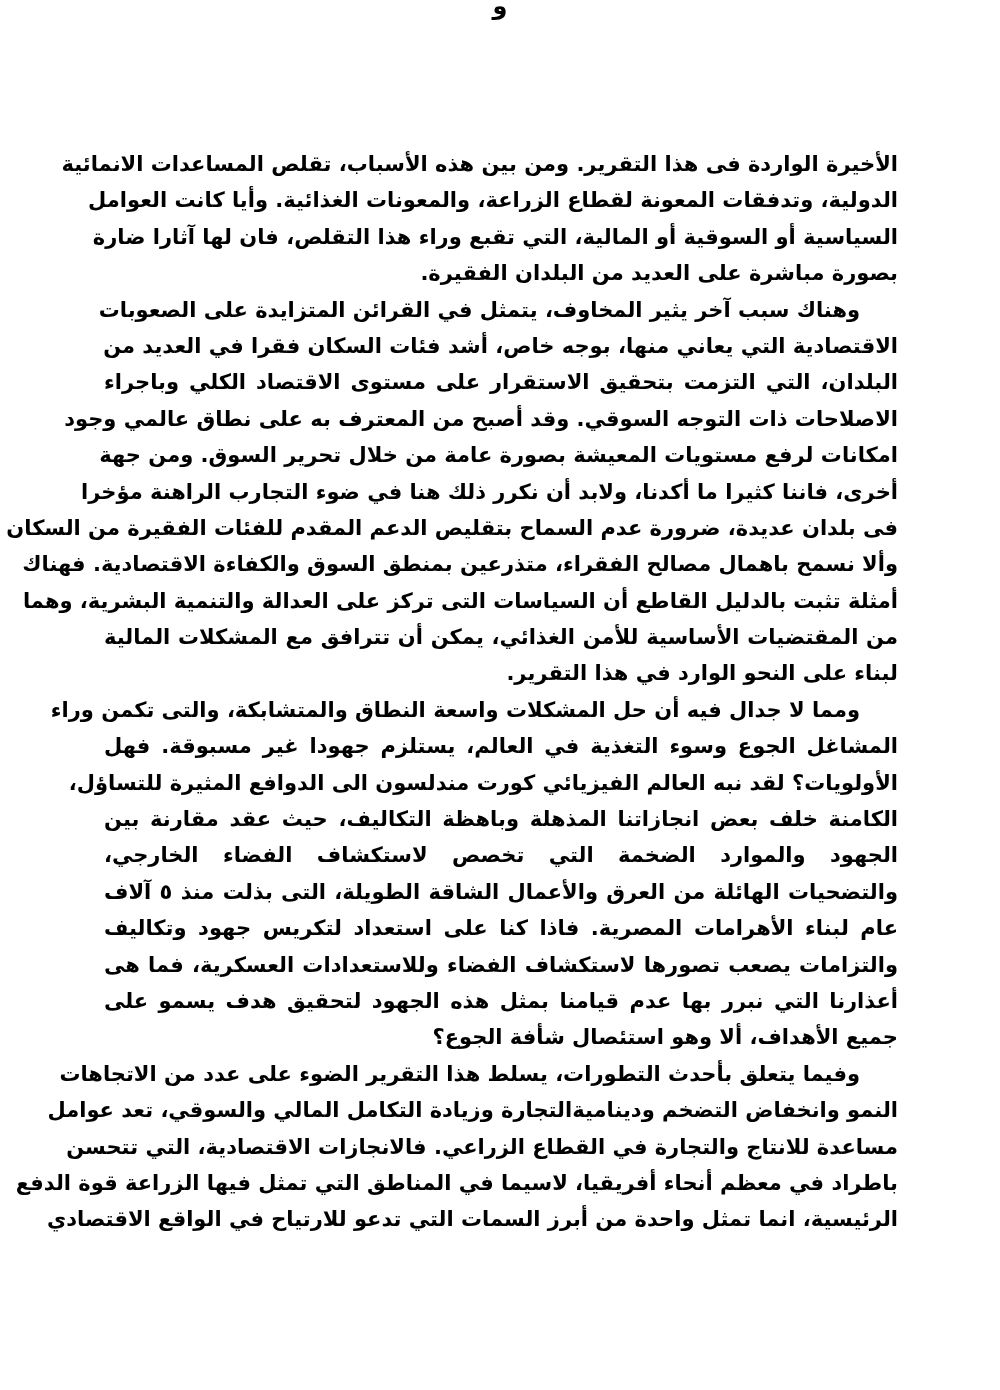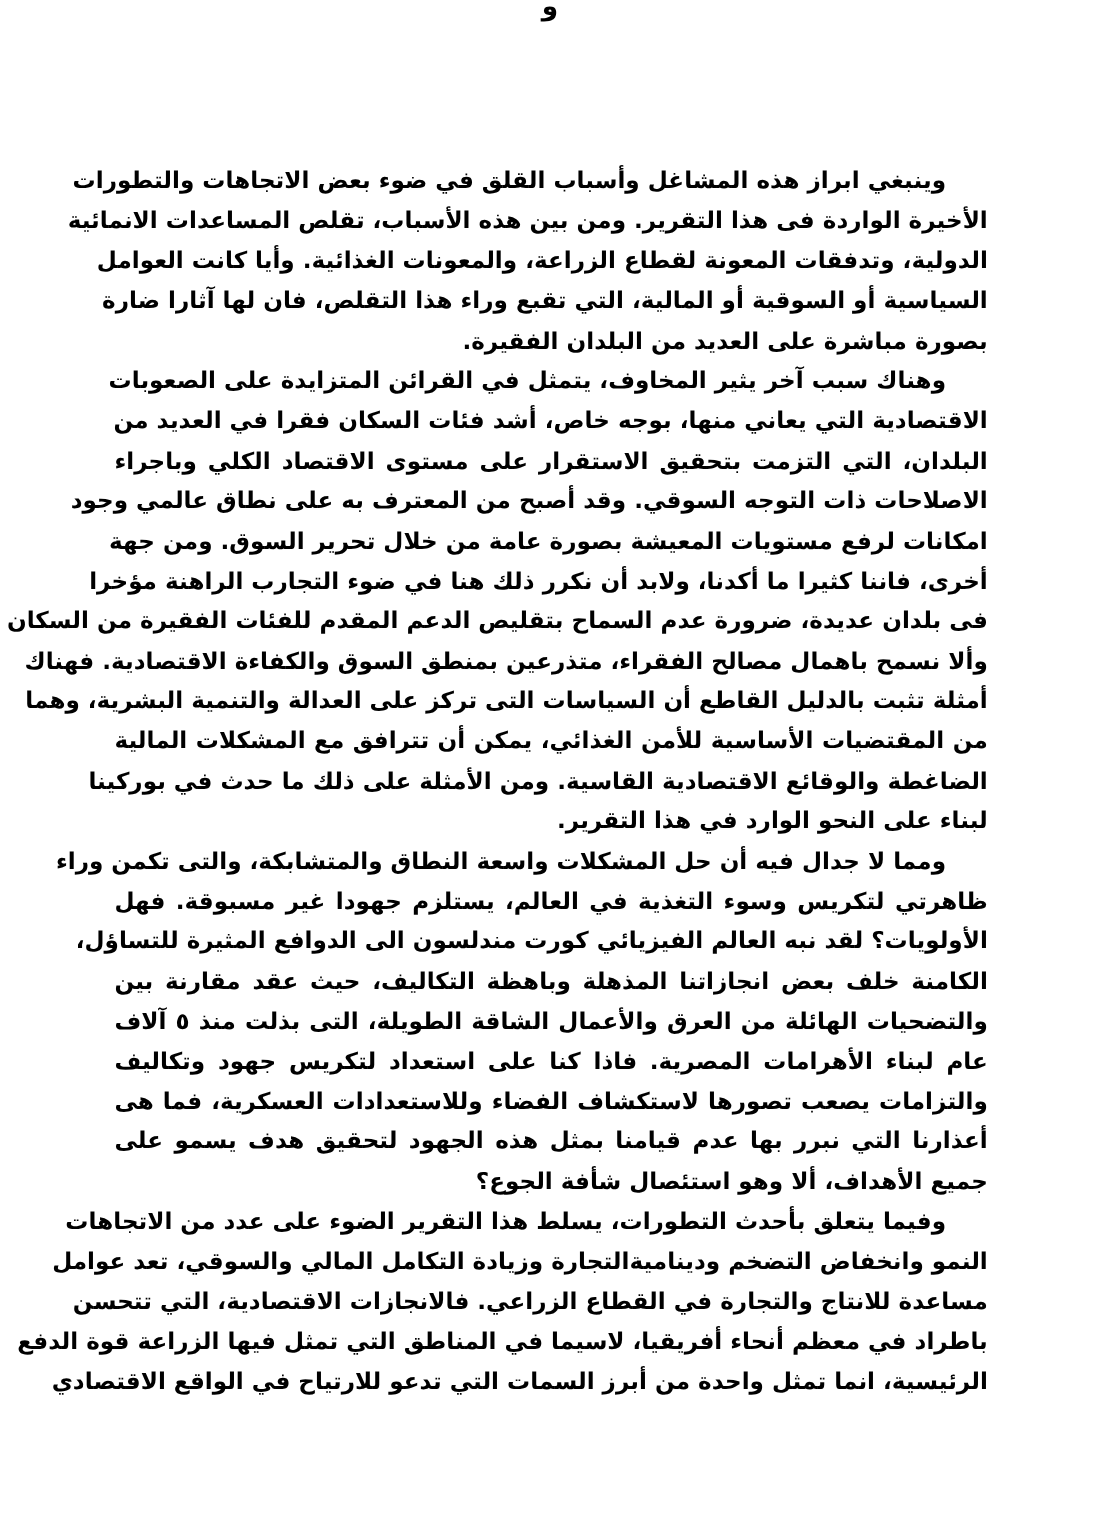--- a/index.html
+++ b/index.html
@@ -24,47 +24,46 @@
   .line.last { text-align-last: right; }
 </style>
 </head>
 <body>
 
 <div class="page-number">و</div>
 
 <div class="body-text">
 
   <div>
-    <span class="line first">وينبغي ابراز هذه المشاغل وأسباب القلق في ضوء بعض الاتجاهات والتطورات</span>
     <span class="line">الأخيرة الواردة فى هذا التقرير. ومن بين هذه الأسباب، تقلص المساعدات الانمائية</span>
     <span class="line">الدولية، وتدفقات المعونة لقطاع الزراعة، والمعونات الغذائية. وأيا كانت العوامل</span>
     <span class="line">السياسية أو السوقية أو المالية، التي تقبع وراء هذا التقلص، فان لها آثارا ضارة</span>
     <span class="line last">بصورة مباشرة على العديد من البلدان الفقيرة.</span>
   </div>
 
   <div>
     <span class="line first">وهناك سبب آخر يثير المخاوف، يتمثل في القرائن المتزايدة على الصعوبات</span>
     <span class="line">الاقتصادية التي يعاني منها، بوجه خاص، أشد فئات السكان فقرا في العديد من</span>
     <span class="line">البلدان، التي التزمت بتحقيق الاستقرار على مستوى الاقتصاد الكلي وباجراء</span>
     <span class="line">الاصلاحات ذات التوجه السوقي. وقد أصبح من المعترف به على نطاق عالمي وجود</span>
     <span class="line">امكانات لرفع مستويات المعيشة بصورة عامة من خلال تحرير السوق. ومن جهة</span>
     <span class="line">أخرى، فاننا كثيرا ما أكدنا، ولابد أن نكرر ذلك هنا في ضوء التجارب الراهنة مؤخرا</span>
     <span class="line">فى بلدان عديدة، ضرورة عدم السماح بتقليص الدعم المقدم للفئات الفقيرة من السكان</span>
     <span class="line">وألا نسمح باهمال مصالح الفقراء، متذرعين بمنطق السوق والكفاءة الاقتصادية. فهناك</span>
     <span class="line">أمثلة تثبت بالدليل القاطع أن السياسات التى تركز على العدالة والتنمية البشرية، وهما</span>
     <span class="line">من المقتضيات الأساسية للأمن الغذائي، يمكن أن تترافق مع المشكلات المالية</span>
-    <span class="line">الضاغطة والوقائع الاقتصادية القاسية. ومن الأمثلة على ذلك ما حدث في بوركينا</span>
     <span class="line last">لبناء على النحو الوارد في هذا التقرير.</span>
   </div>
 
   <div>
     <span class="line first">ومما لا جدال فيه أن حل المشكلات واسعة النطاق والمتشابكة، والتى تكمن وراء</span>
-    <span class="line">ظاهرتي لتكريس وسوء التغذية في العالم، يستلزم جهودا غير مسبوقة. فهل</span>
+    <span class="line">المشاغل الجوع وسوء التغذية في العالم، يستلزم جهودا غير مسبوقة. فهل</span>
     <span class="line">الأولويات؟ لقد نبه العالم الفيزيائي كورت مندلسون الى الدوافع المثيرة للتساؤل،</span>
     <span class="line">الكامنة خلف بعض انجازاتنا المذهلة وباهظة التكاليف، حيث عقد مقارنة بين</span>
+    <span class="line">الجهود والموارد الضخمة التي تخصص لاستكشاف الفضاء الخارجي،</span>
     <span class="line">والتضحيات الهائلة من العرق والأعمال الشاقة الطويلة، التى بذلت منذ ٥ آلاف</span>
     <span class="line">عام لبناء الأهرامات المصرية. فاذا كنا على استعداد لتكريس جهود وتكاليف</span>
     <span class="line">والتزامات يصعب تصورها لاستكشاف الفضاء وللاستعدادات العسكرية، فما هى</span>
     <span class="line">أعذارنا التي نبرر بها عدم قيامنا بمثل هذه الجهود لتحقيق هدف يسمو على</span>
     <span class="line last">جميع الأهداف، ألا وهو استئصال شأفة الجوع؟</span>
   </div>
 
   <div>
     <span class="line first">وفيما يتعلق بأحدث التطورات، يسلط هذا التقرير الضوء على عدد من الاتجاهات</span>
     <span class="line">النمو وانخفاض التضخم وديناميةالتجارة وزيادة التكامل المالي والسوقي، تعد عوامل</span>

